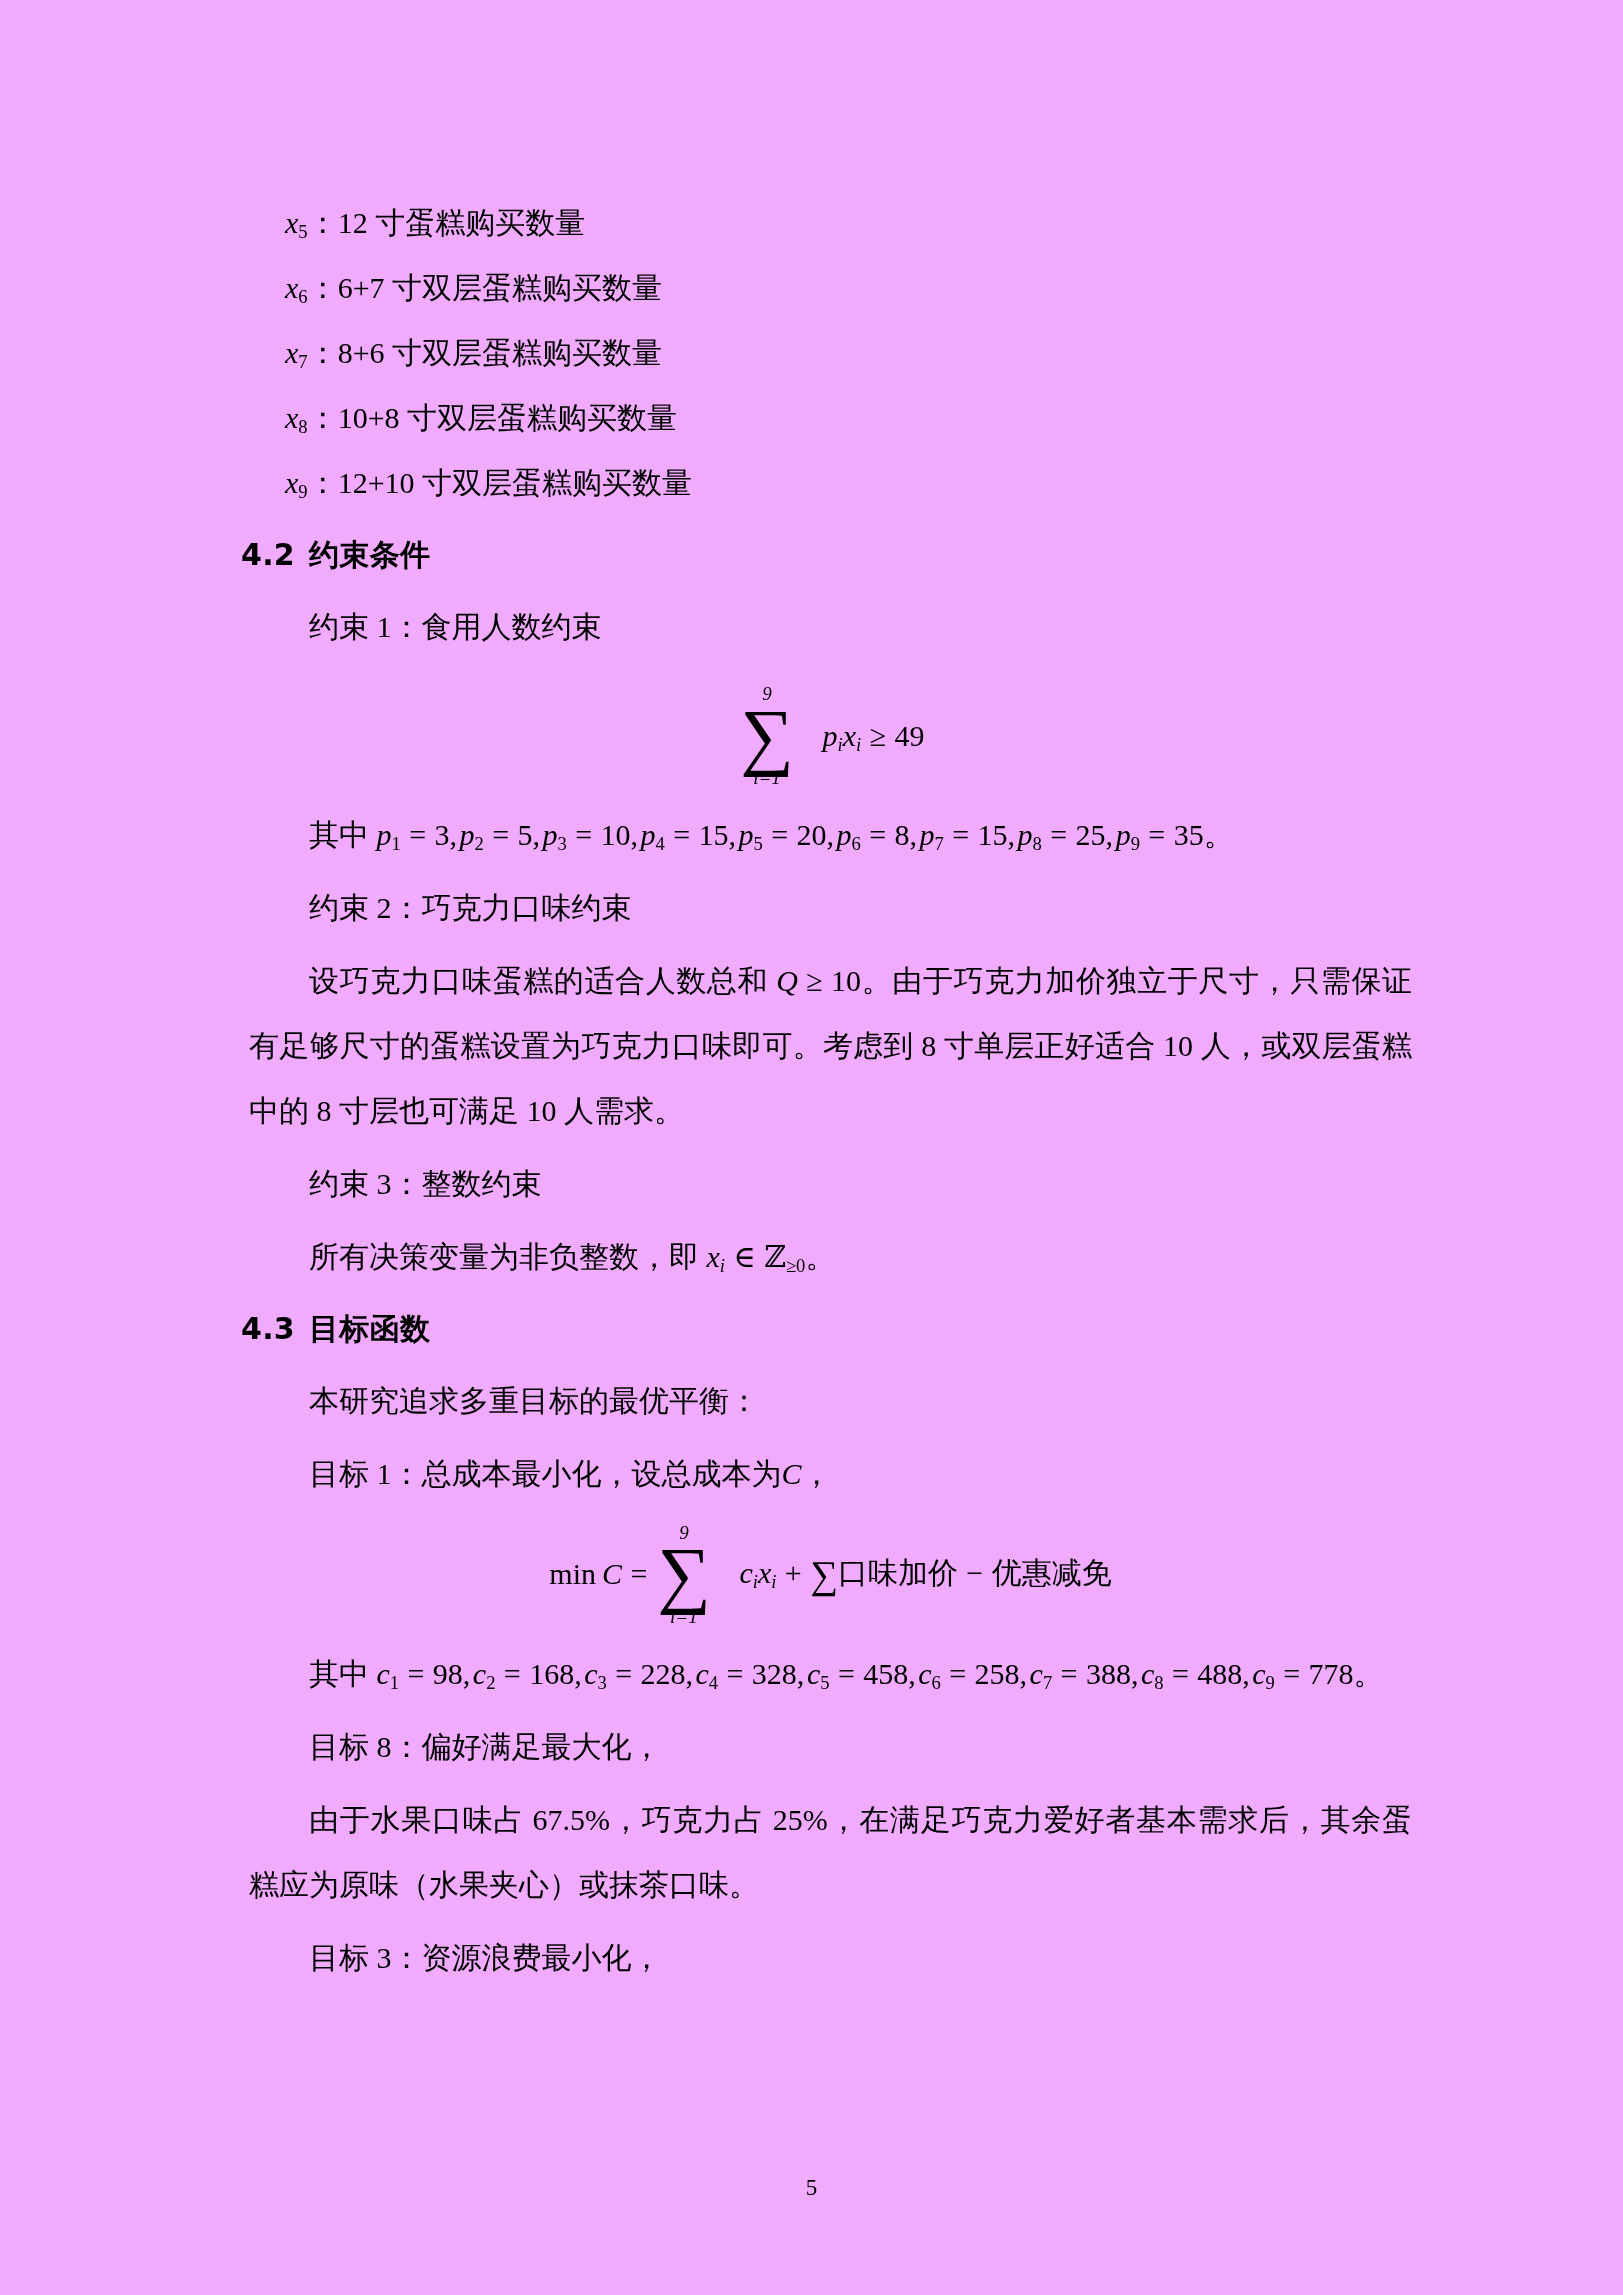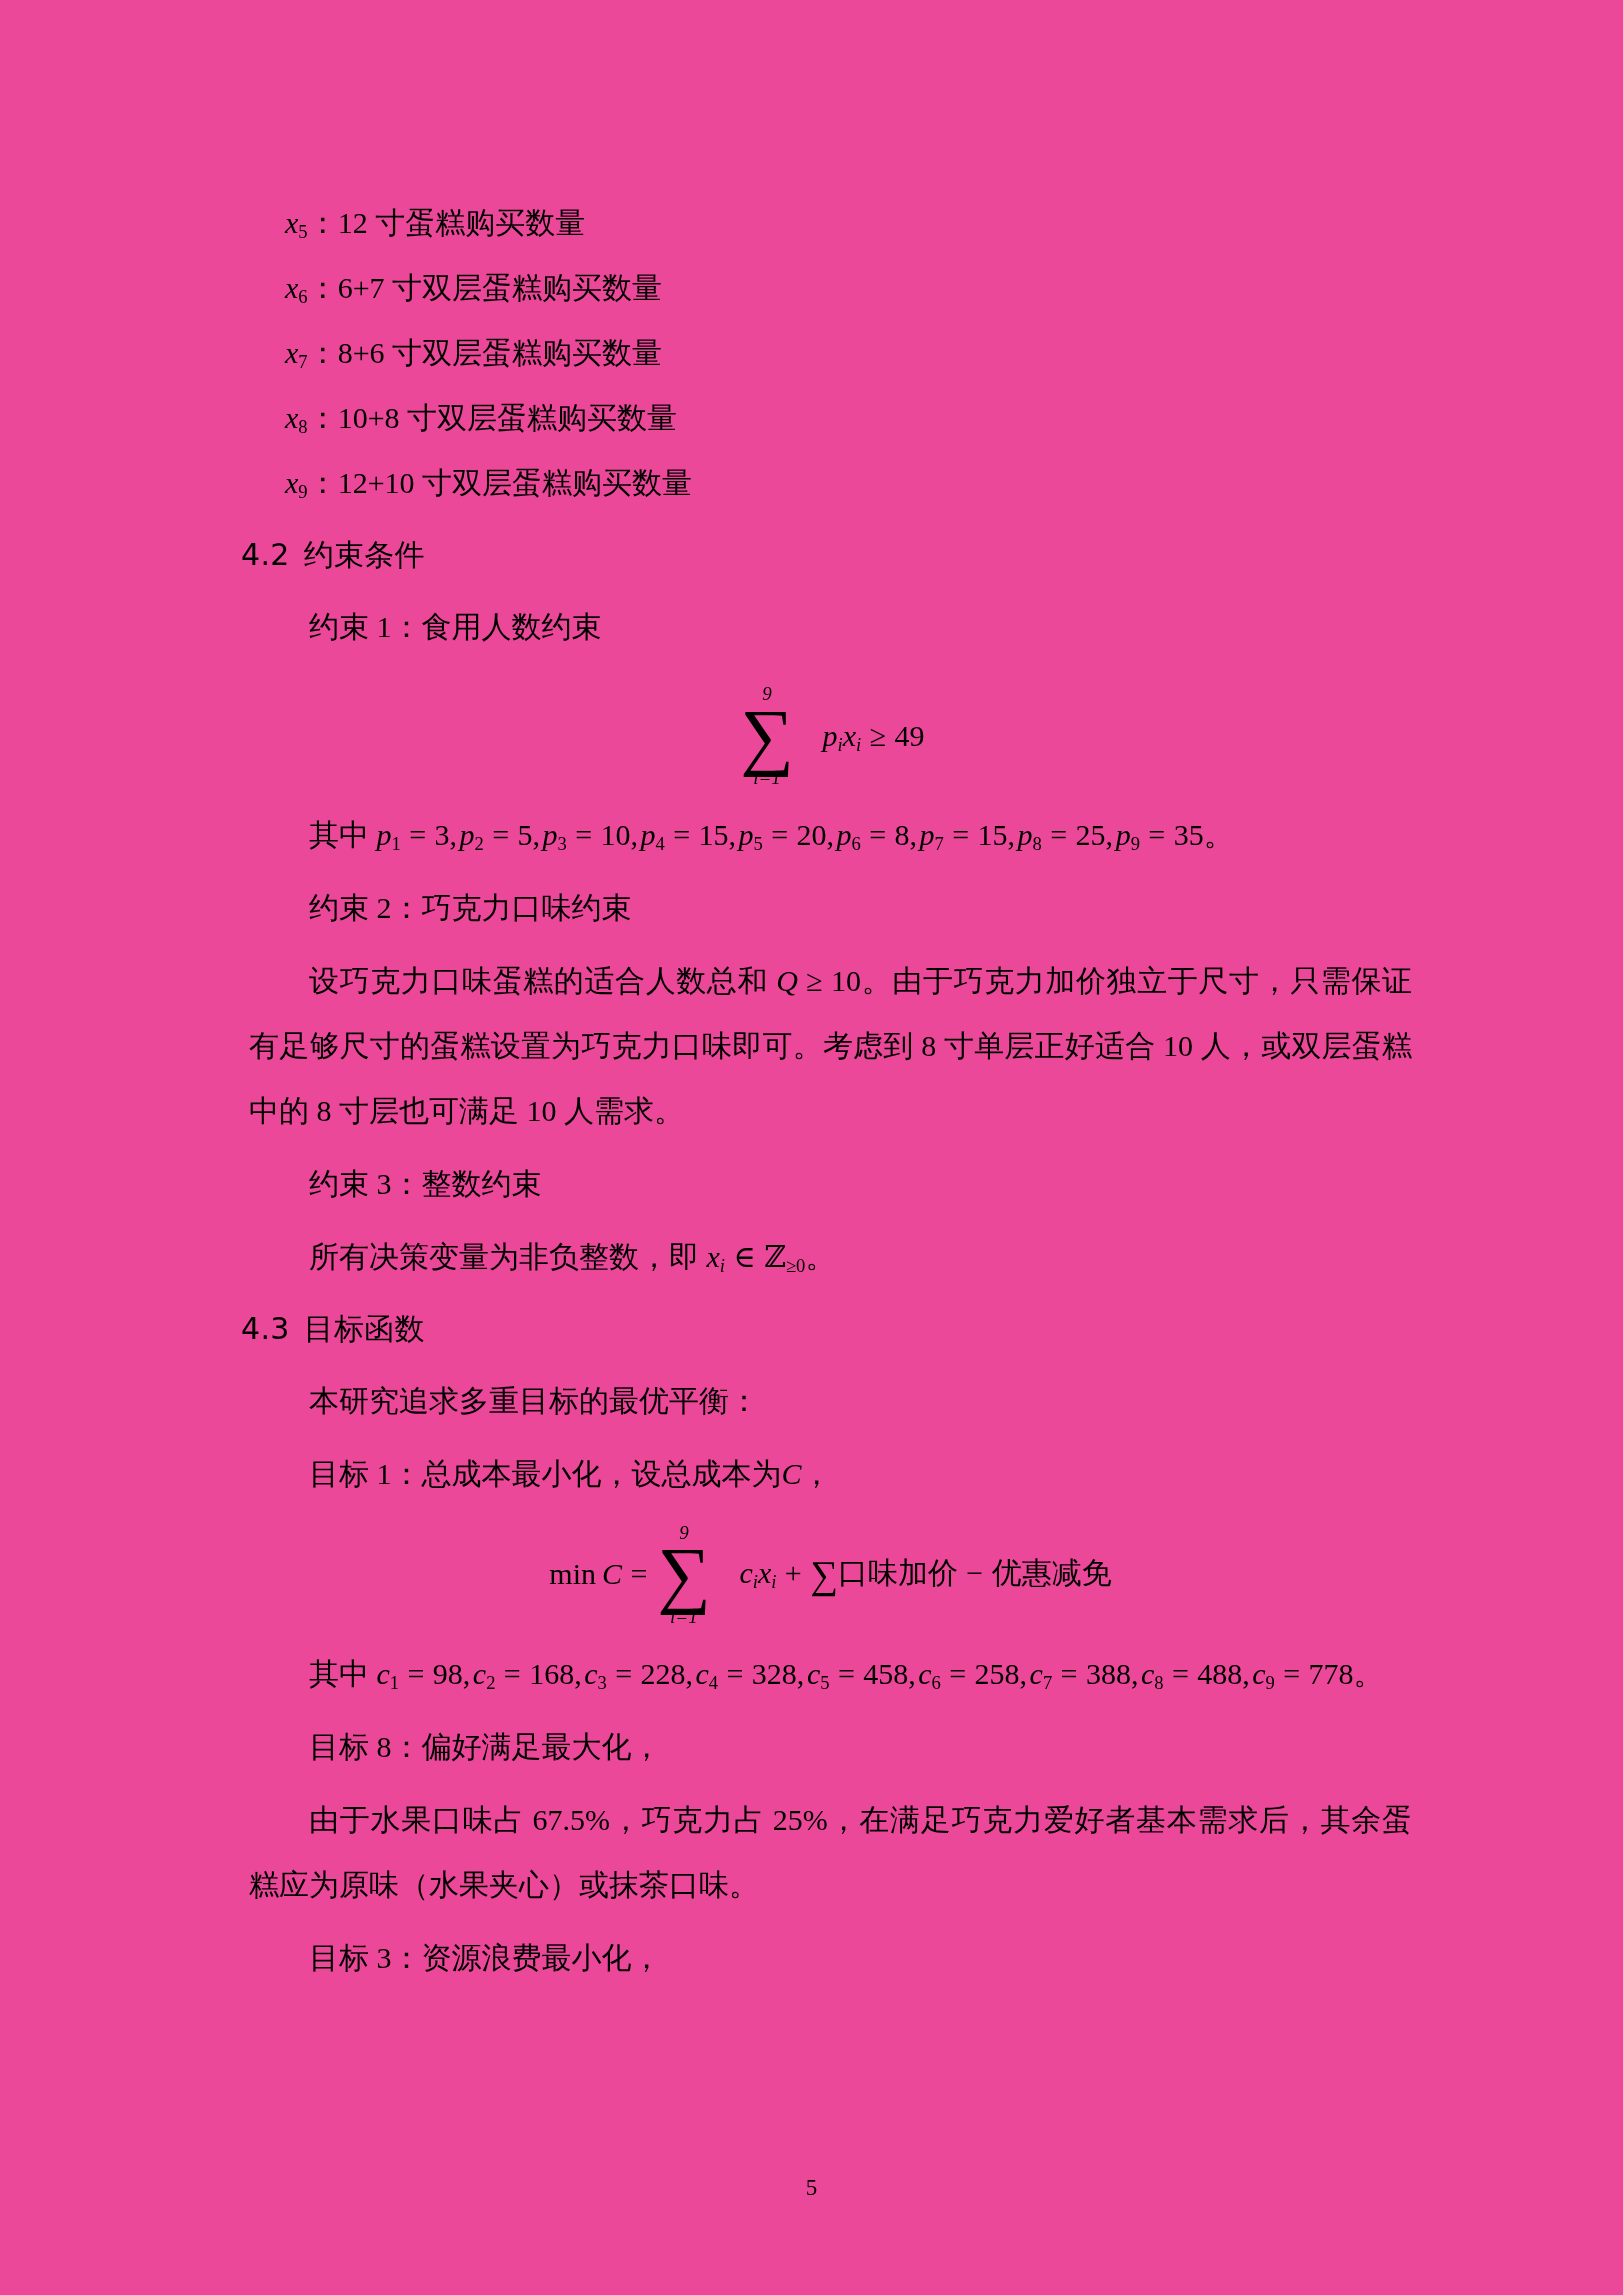--- a/index.html
+++ b/index.html
@@ -8,21 +8,21 @@
     background: #ffffff;
   }
   body {
     font-family: "Liberation Serif", "DejaVu Serif", serif;
     color: #000000;
   }
   .page {
     position: relative;
     width: 1623px;
     height: 2295px;
-    background: #ec4899;
+    background: #f0abfc;
     box-sizing: border-box;
     padding: 190px 90px 140px 241px;
   }
   .content {
     width: 1179px;
   }
 
   
   .var-line {
     font-size: 30px;
@@ -35,21 +35,21 @@
     line-height: 65px;
     margin: 8px;
     text-align: justify;
     text-justify: inter-ideograph;
   }
   .para.indent {
     text-indent: 60px;
   }
   .h2 {
     font-family: "DejaVu Sans", "Liberation Sans", sans-serif;
-    font-weight: normal;
+    font-weight: bold;
     font-size: 30px;
     line-height: 63px;
     margin: 7.6px 0 3.8px 0;
     letter-spacing: 0.3px;
   }
   .h2 .num { margin-right: 14px; }
 
   
   .mi {
     font-family: "Liberation Serif", "DejaVu Serif", serif;

